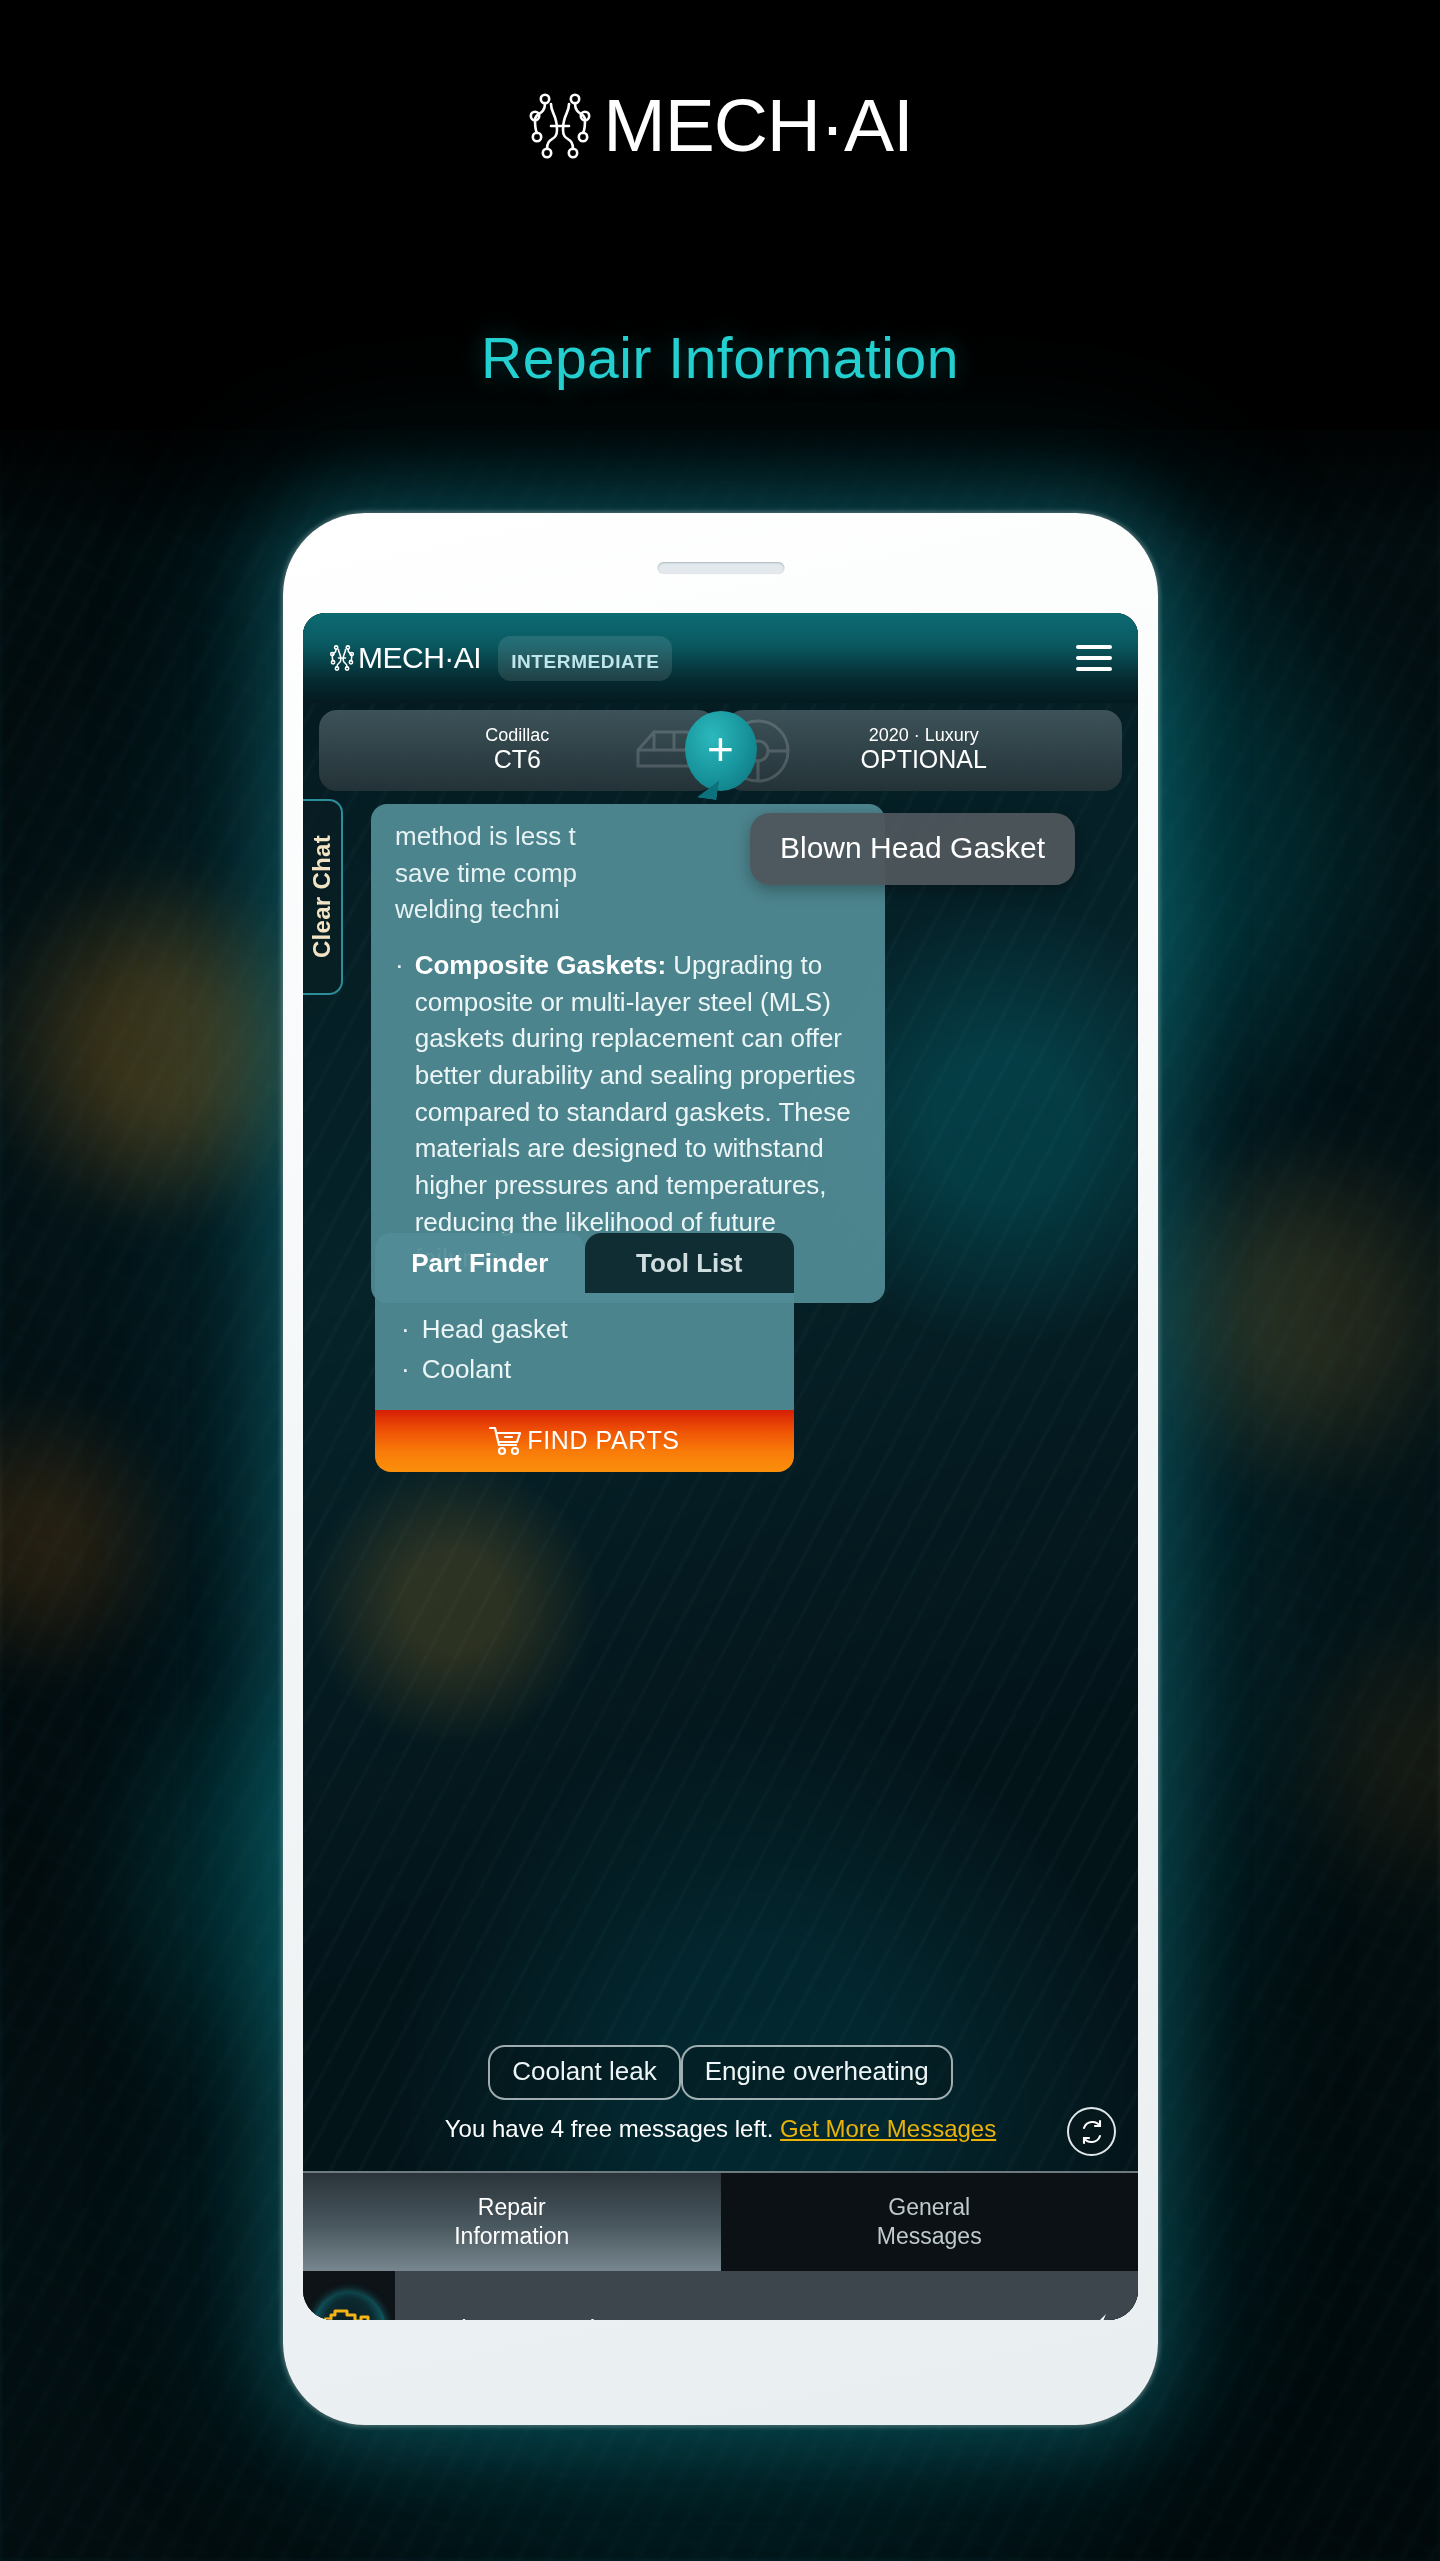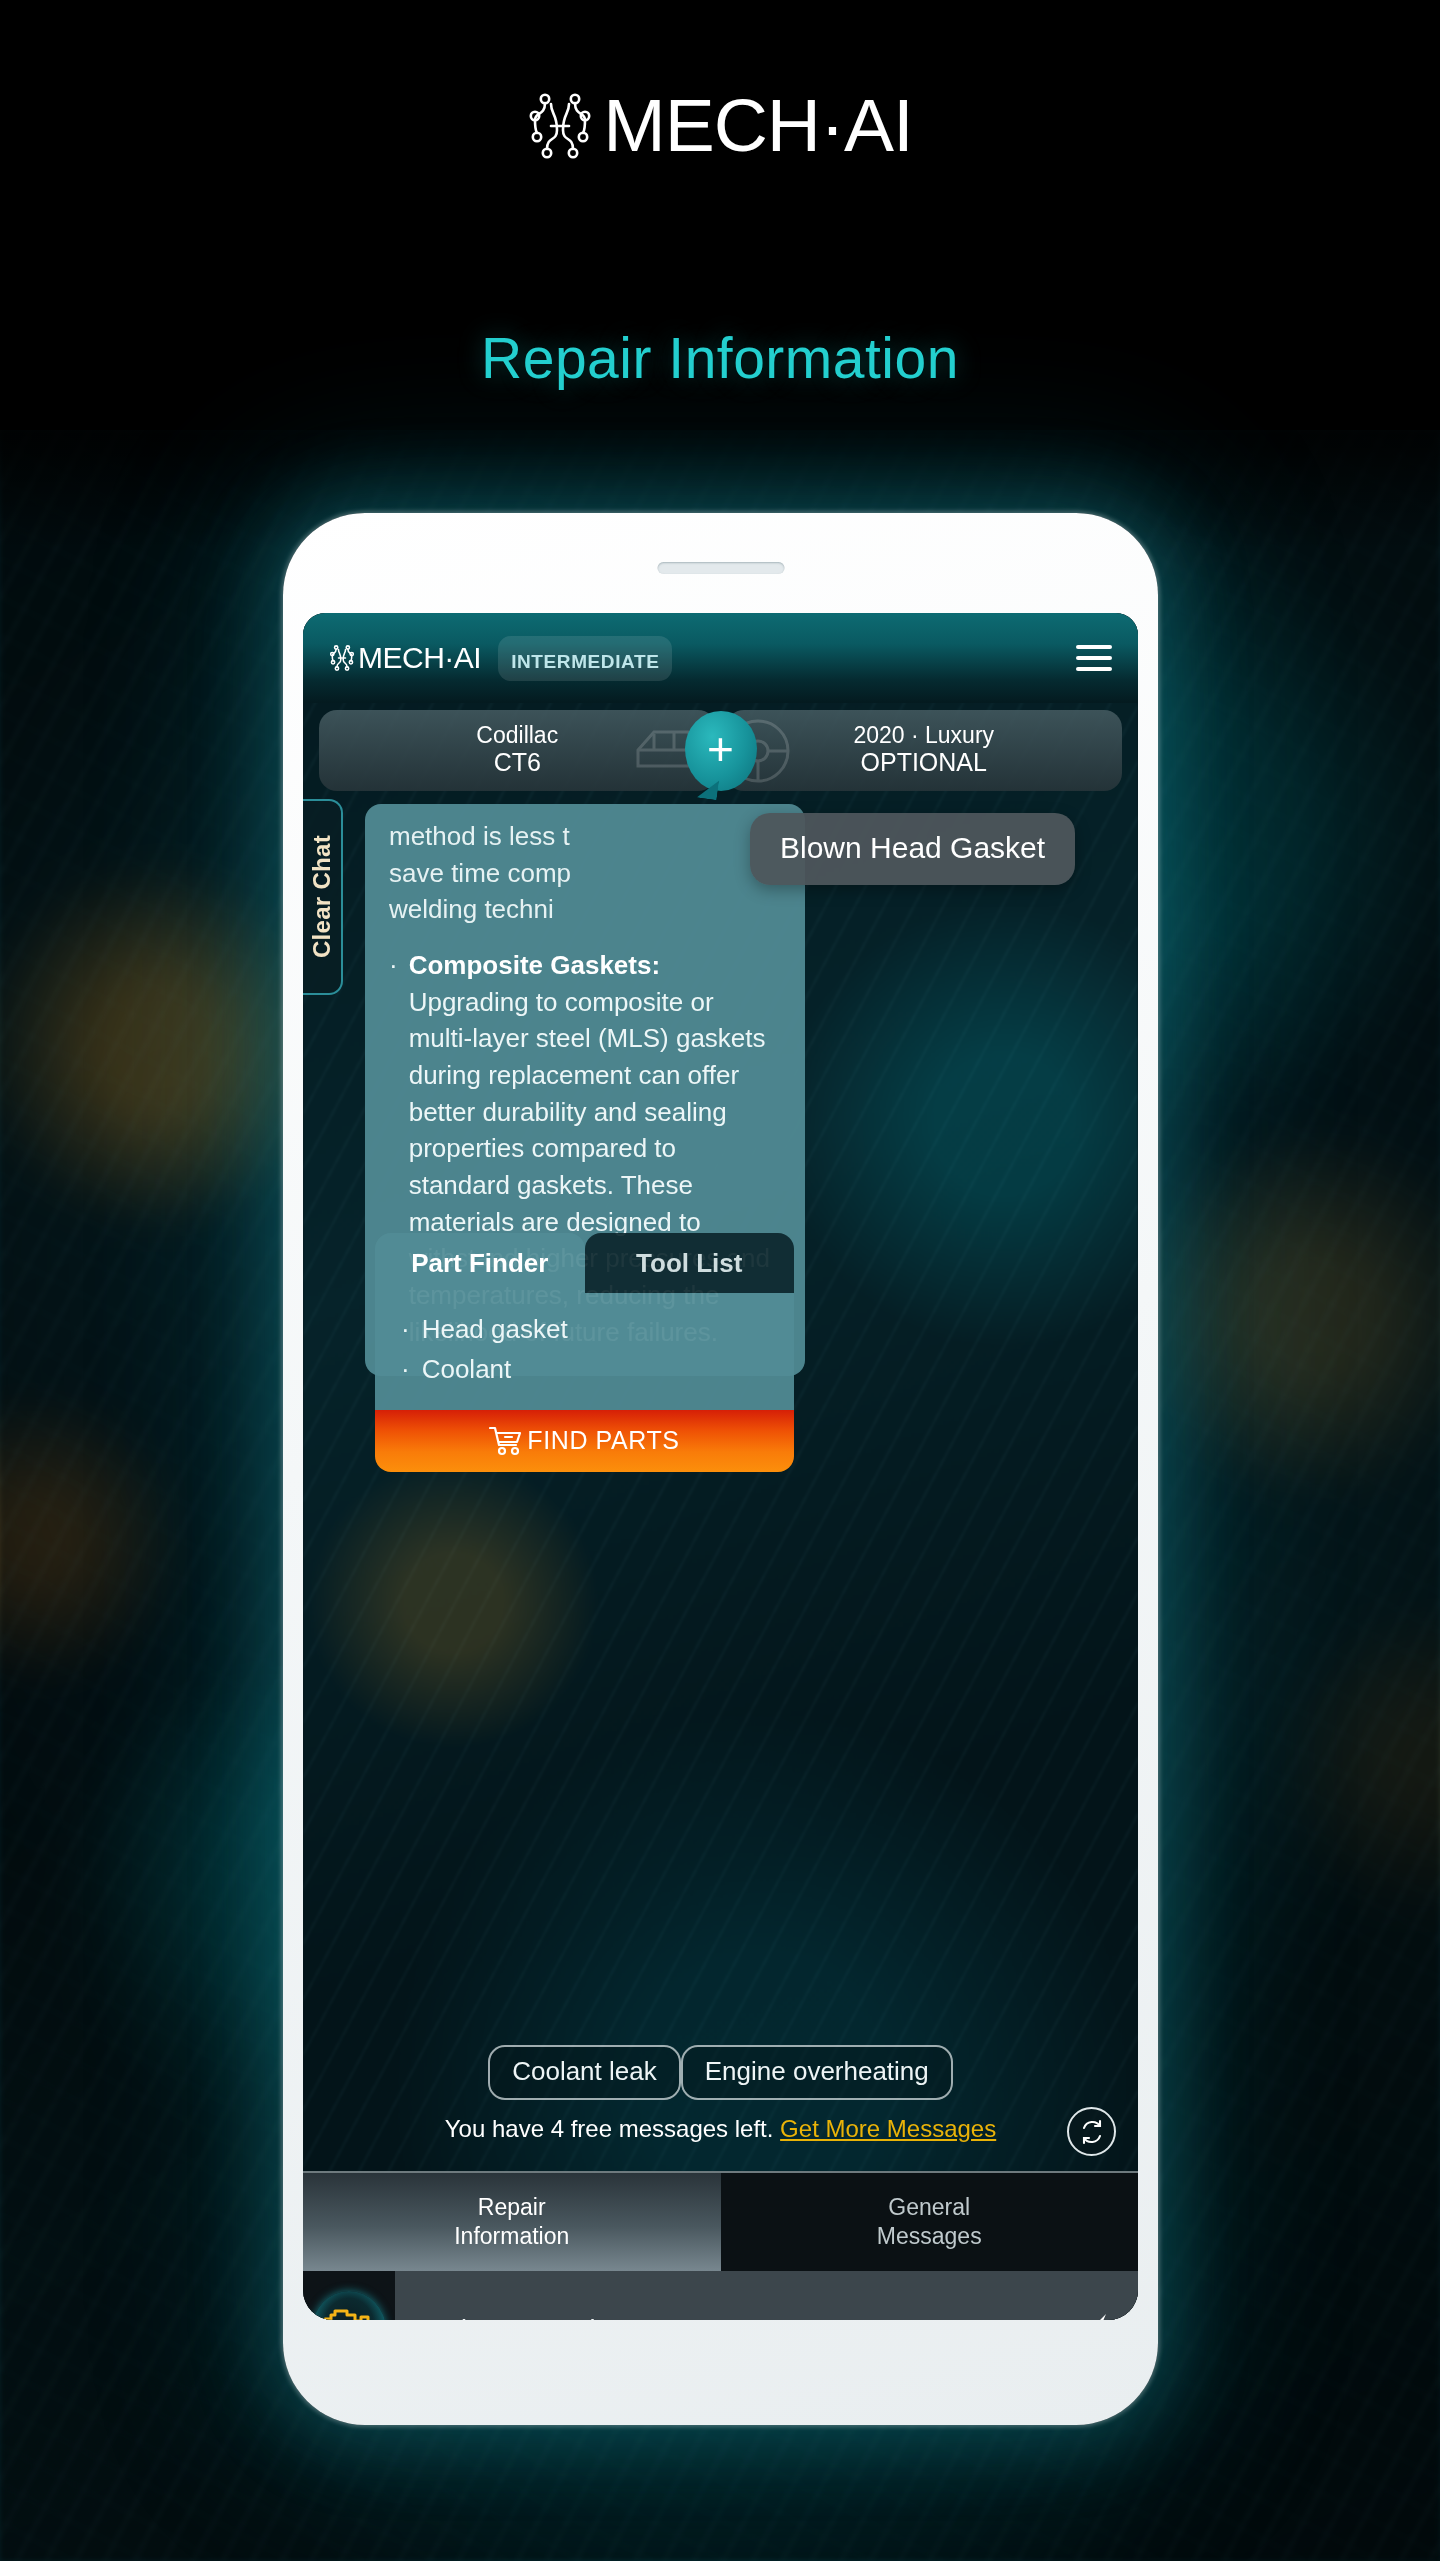--- a/index.html
+++ b/index.html
@@ -153,21 +153,21 @@
     align-items: center; justify-content: center;
     color: #fff; overflow: hidden;
   }
   .vehicle-card.left { margin-right: 5px; }
   .vehicle-card.right { margin-left: 5px; }
   .vehicle-card .ghost {
     position: absolute; right: -6px; top: 4px;
     width: 92px; height: 74px; opacity: .16;
   }
   .vehicle-card.right .ghost { left: -14px; right: auto; }
-  .v-line1 { font-size: 23px; line-height: 1.08; position: relative; z-index: 2; }
+  .v-line1 { font-size: 18px; line-height: 1.08; position: relative; z-index: 2; }
   .v-line2 { font-size: 25px; line-height: 1.18; position: relative; z-index: 2; }
 
   .add-vehicle {
     position: absolute; left: 50%; top: 50%;
     transform: translate(-50%,-50%);
     width: 72px; height: 80px;
     z-index: 6; cursor: pointer;
     display: flex; align-items: center; justify-content: center;
   }
   .add-bubble {
@@ -205,22 +205,22 @@
     background: rgba(8,30,36,.9);
     display: flex; align-items: center; justify-content: center;
     cursor: pointer; z-index: 6;
   }
   .clear-chat span {
     writing-mode: vertical-rl; transform: rotate(180deg);
     color: #f2e3c4; font-size: 24px; font-weight: 700; letter-spacing: .3px;
   }
 
   .bubble {
-    position: absolute; left: 62px; top: 5px;
-    width: 440px; min-height: 100px;
+    position: absolute; left: 68px; top: 5px;
+    width: 514px; min-height: 100px;
     background: rgba(82,140,150,.93);
     border-radius: 16px;
     padding: 14px 24px 26px;
     color: #ecf6f7;
     font-size: 26px;
     line-height: 1.41;
   }
   .bubble p { margin-bottom: 0; }
   .bubble .clipped { color: #e6f2f3; }
   .bullet-row { display: flex; gap: 11px; margin-top: 19px; }

